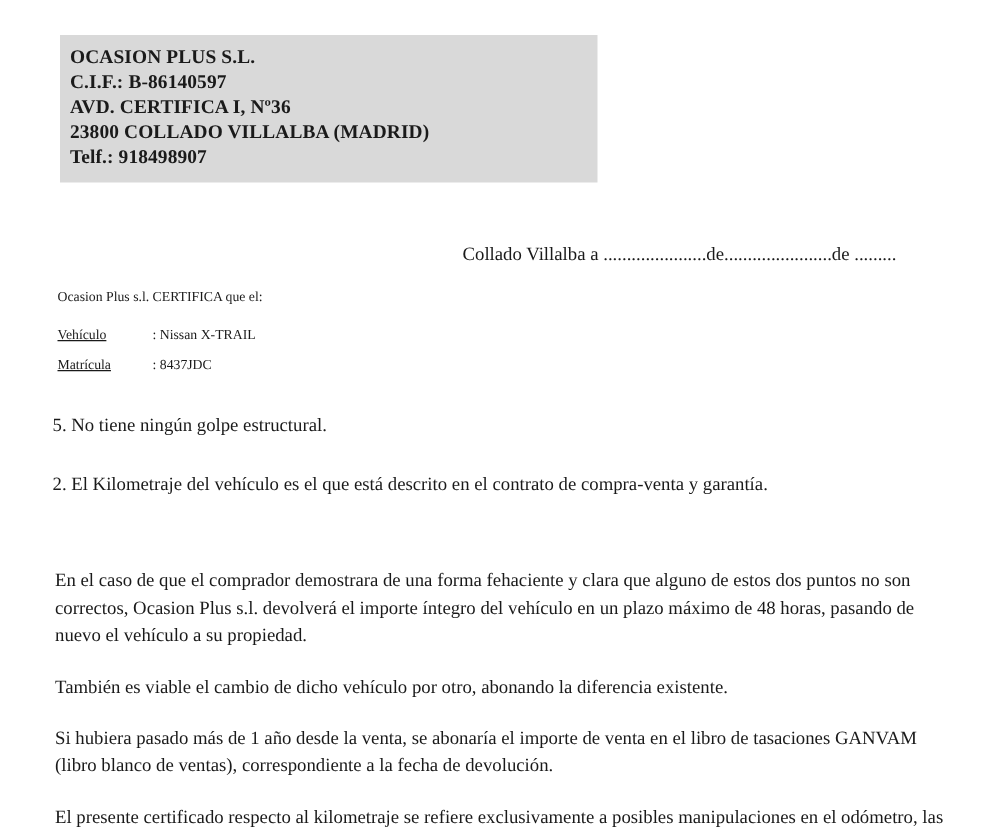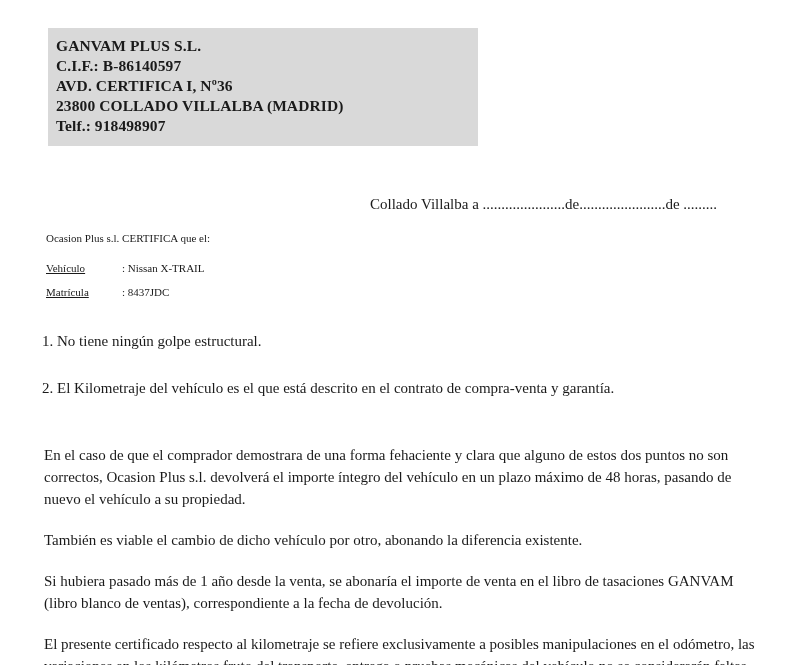--- a/index.html
+++ b/index.html
@@ -80,33 +80,33 @@
   }
   .paragraphs {
     position: absolute;
     left: 44px;
     top: 438px;
     width: 718px;
     font-size: 15px;
     line-height: 22px;
   }
   .paragraphs p {
-    margin: 6px 0 19px 0;
+    margin: 16px 0 19px 0;
   }
   .paragraphs p:last-child {
     margin-bottom: 0;
   }
 </style>
 </head>
 <body>
 
 <div class="page">
 
   <div class="letterhead">
-    <div>GANVAM PLUS S.L.</div>
+    <div>OCASION PLUS S.L.</div>
     <div>C.I.F.: B-86140597</div>
     <div>AVD. CERTIFICA I, Nº36</div>
     <div>23800 COLLADO VILLALBA (MADRID)</div>
     <div>Telf.: 918498907</div>
   </div>
 
   <div class="dateline">Collado Villalba a ......................de.......................de .........</div>
 
   <div class="body-block">
     <p class="cert-intro">Ocasion Plus s.l. CERTIFICA que el:</p>
@@ -114,21 +114,21 @@
       <span class="field-label">Vehículo</span>
       <span class="field-value">: Nissan X-TRAIL</span>
     </div>
     <div class="field-row">
       <span class="field-label">Matrícula</span>
       <span class="field-value">: 8437JDC</span>
     </div>
   </div>
 
   <div class="points">
-    <p>1. No tiene ningún golpe estructural.</p>
+    <p>5. No tiene ningún golpe estructural.</p>
     <p>2. El Kilometraje del vehículo es el que está descrito en el contrato de compra-venta y garantía.</p>
   </div>
 
   <div class="paragraphs">
     <p>En el caso de que el comprador demostrara de una forma fehaciente y clara que alguno de estos dos puntos no son correctos, Ocasion Plus s.l. devolverá el importe íntegro del vehículo en un plazo máximo de 48 horas, pasando de nuevo el vehículo a su propiedad.</p>
     <p>También es viable el cambio de dicho vehículo por otro, abonando la diferencia existente.</p>
     <p>Si hubiera pasado más de 1 año desde la venta, se abonaría el importe de venta en el libro de tasaciones GANVAM (libro blanco de ventas), correspondiente a la fecha de devolución.</p>
     <p>El presente certificado respecto al kilometraje se refiere exclusivamente a posibles manipulaciones en el odómetro, las variaciones en los kilómetros fruto del transporte, entrega o pruebas mecánicas del vehículo no se considerarán faltas de conformidad.</p>
   </div>
 

